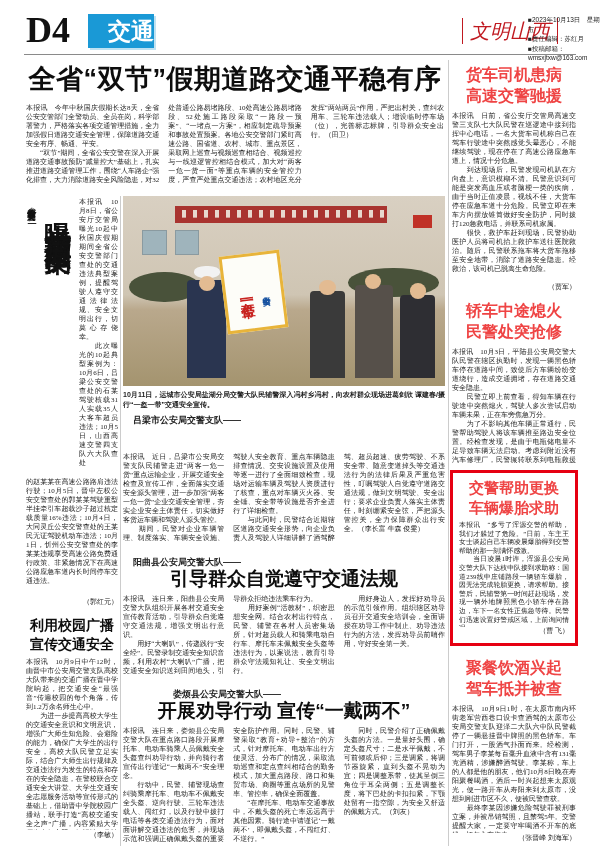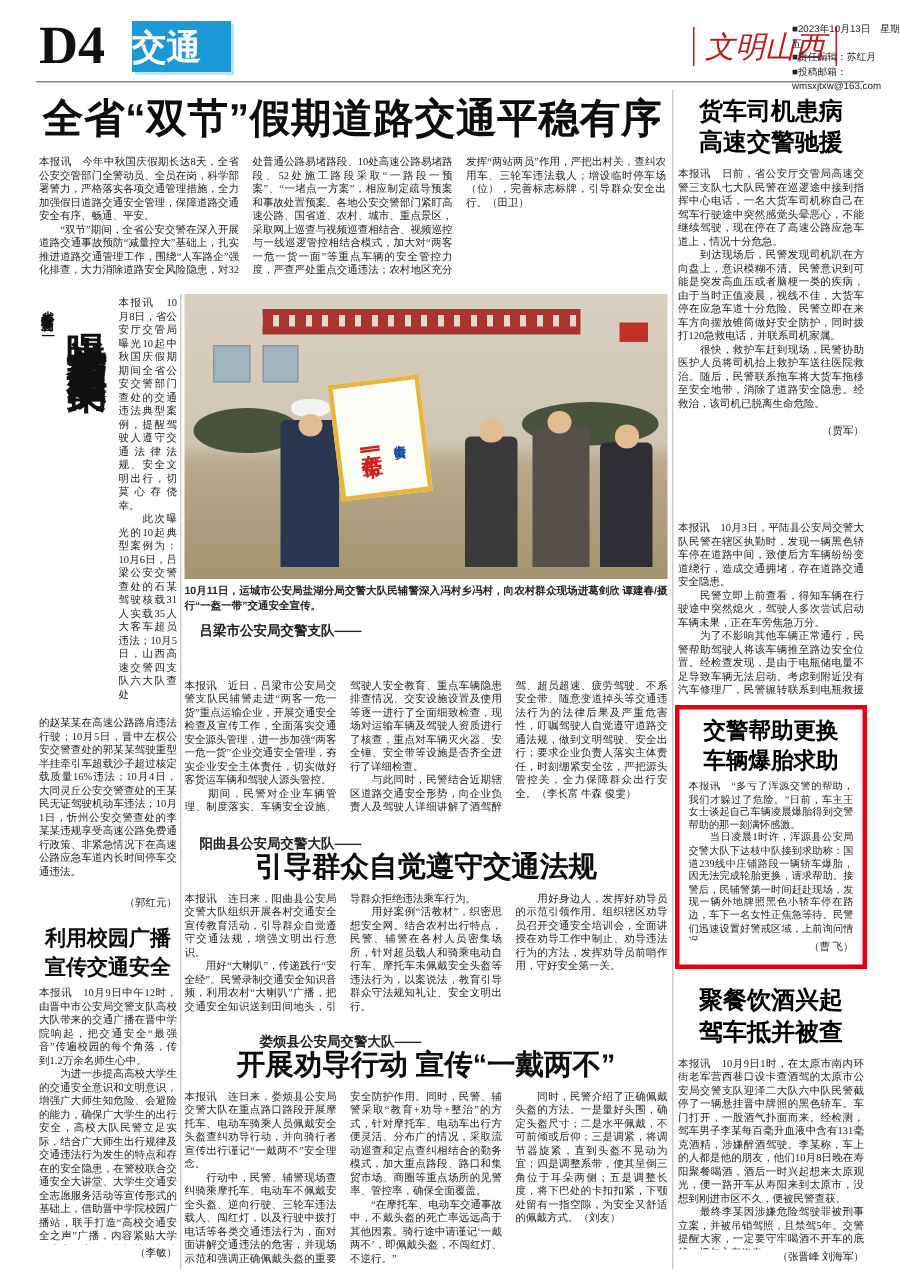--- a/index.html
+++ b/index.html
@@ -1,31 +1,31 @@
 <!DOCTYPE html>
 <html><head>
 <meta charset="utf-8">
 <style>
   html,body{margin:0;padding:0;background:#e9e9e6;}
   #paper{position:relative;width:600px;height:849px;background:#ffffff;margin:0 auto;
          font-family:"Liberation Sans",sans-serif;color:#111;overflow:hidden;}
   .abs{position:absolute;}
   
   .pageno{font-family:"Liberation Serif",serif;font-weight:bold;font-size:36px;line-height:36px;}
-  .section-box{background:#1a99d6;color:#fff;font-weight:bold;font-size:23px;text-align:left;
+  .section-box{background:#1a99d6;color:#fff;font-weight:bold;font-size:23px;text-align:right;
                line-height:34px;width:66px;height:34px;box-shadow:2px 2px 0 #bfe2f2;}
   .masthead{color:#c01920;font-family:"DejaVu Serif",serif;font-style:italic;font-weight:normal;
             font-size:20px;border-left:1px solid #c01920;border-right:1px solid #c01920;padding:1px 7px;}
   .hinfo{font-size:6.5px;line-height:9.5px;color:#222;}
   .rule{background:#8a8a8a;}
   .vrule{background:#cccccc;}
   
   .head-main{font-size:27px;font-weight:900;text-align:center;letter-spacing:0.5px;line-height:34px;color:#0d0d0d;}
   .head-mid{font-size:19px;font-weight:900;text-align:center;line-height:24px;color:#0d0d0d;}
-  .head-side{font-size:16px;font-weight:900;text-align:center;line-height:21px;color:#000000;}
+  .head-side{font-size:16px;font-weight:900;text-align:center;line-height:21px;color:#ef4444;}
   .head-left2{font-size:14px;font-weight:900;text-align:center;line-height:19px;color:#0d0d0d;}
   .kicker{font-size:9px;font-weight:bold;color:#222;}
   .vert{writing-mode:vertical-rl;text-orientation:upright;}
   .vhead{font-family:"Liberation Serif",serif;font-weight:bold;font-size:27px;letter-spacing:3px;line-height:34px;}
   .vkick{font-size:8.5px;font-weight:bold;letter-spacing:1px;}
   
   .body{font-family:"Liberation Serif",serif;font-size:7px;line-height:9px;text-align:justify;
         white-space:pre-line;color:#1c1c1c;overflow:hidden;}
   .cols3{column-count:3;column-gap:9px;column-fill:auto;}
   .sig{font-family:Liberation Serif, serif;font-size:7px;line-height:9px;text-align:right;color:#1c1c1c;}
@@ -138,20 +138,24 @@
 
   <div class="abs head-side" style="left:452px;top:64px;width:124px;">
     <div>货车司机患病</div>
     <div>高速交警驰援</div>
   </div>
   <div class="abs body" style="left:452px;top:112px;width:124px;height:170px;">本报讯　日前，省公安厅交管局高速交警三支队七大队民警在巡逻途中接到指挥中心电话，一名大货车司机称自己在驾车行驶途中突然感觉头晕恶心，不能继续驾驶，现在停在了高速公路应急车道上，情况十分危急。
 　　到达现场后，民警发现司机趴在方向盘上，意识模糊不清。民警意识到可能是突发高血压或者脑梗一类的疾病，由于当时正值凌晨，视线不佳，大货车停在应急车道十分危险。民警立即在来车方向摆放锥筒做好安全防护，同时拨打120急救电话，并联系司机家属。
 　　很快，救护车赶到现场，民警协助医护人员将司机抬上救护车送往医院救治。随后，民警联系拖车将大货车拖移至安全地带，消除了道路安全隐患。经救治，该司机已脱离生命危险。</div>
   <div class="abs sig" style="left:452px;top:283px;width:124px;">（贾军）</div>
 
+  <div class="abs head-side" style="left:452px;top:300px;width:124px;">
+    <div>轿车中途熄火</div>
+    <div>民警处突抢修</div>
+  </div>
   <div class="abs body" style="left:452px;top:348px;width:124px;height:116px;">本报讯　10月3日，平陆县公安局交警大队民警在辖区执勤时，发现一辆黑色轿车停在道路中间，致使后方车辆纷纷变道绕行，造成交通拥堵，存在道路交通安全隐患。
 　　民警立即上前查看，得知车辆在行驶途中突然熄火，驾驶人多次尝试启动车辆未果，正在车旁焦急万分。
 　　为了不影响其他车辆正常通行，民警帮助驾驶人将该车辆推至路边安全位置。经检查发现，是由于电瓶储电量不足导致车辆无法启动。考虑到附近没有汽车修理厂，民警辗转联系到电瓶救援服务，帮助驾驶人搭电启动车辆，驾驶人连声道谢后驶离现场。</div>
 
   <div class="abs redbox" style="left:450px;top:470px;width:128px;height:176px;">
     <div class="head-side" style="font-size:15px;line-height:20px;">
       <div>交警帮助更换</div>
       <div>车辆爆胎求助</div>
     </div>
     <div class="body" style="height:106px;margin-top:3px;font-size:6.8px;line-height:8.6px;">本报讯　“多亏了浑源交警的帮助，我们才躲过了危险。”日前，车主王女士谈起自己车辆凌晨爆胎得到交警帮助的那一刻满怀感激。

